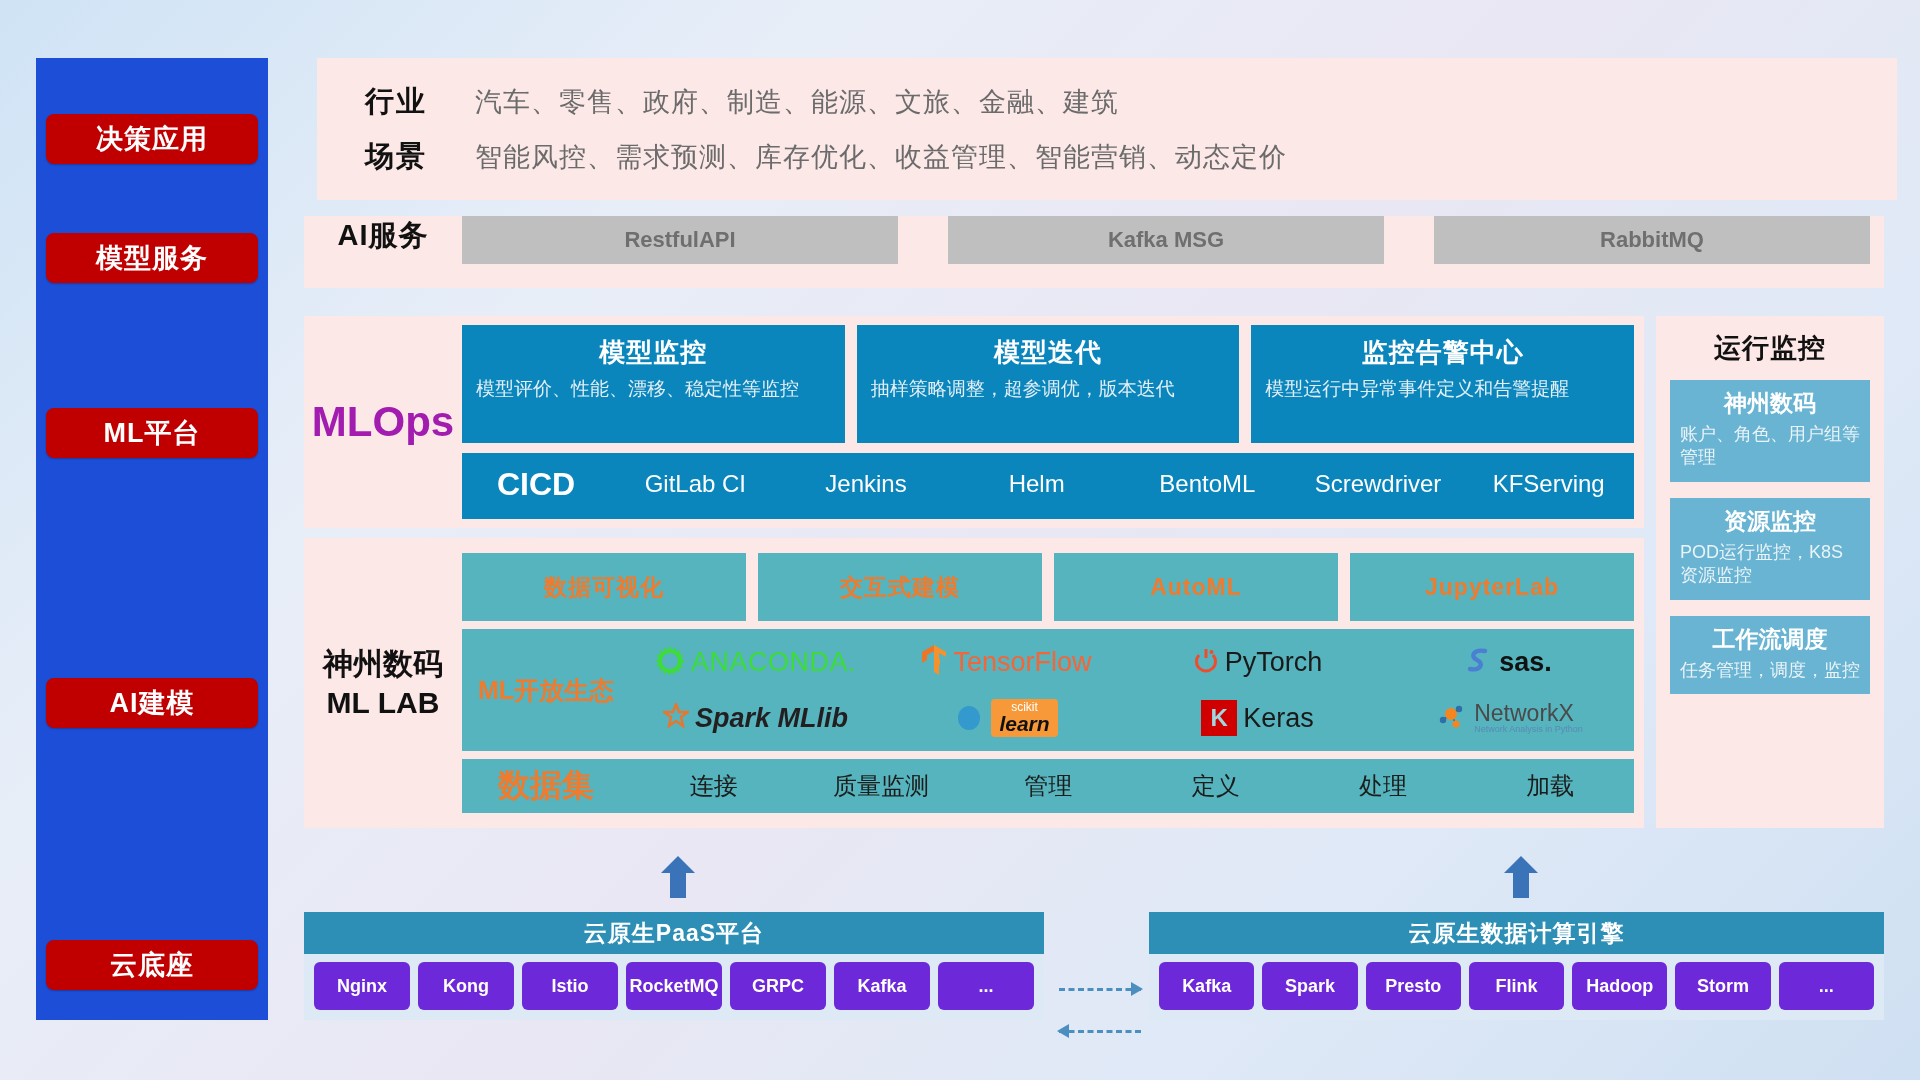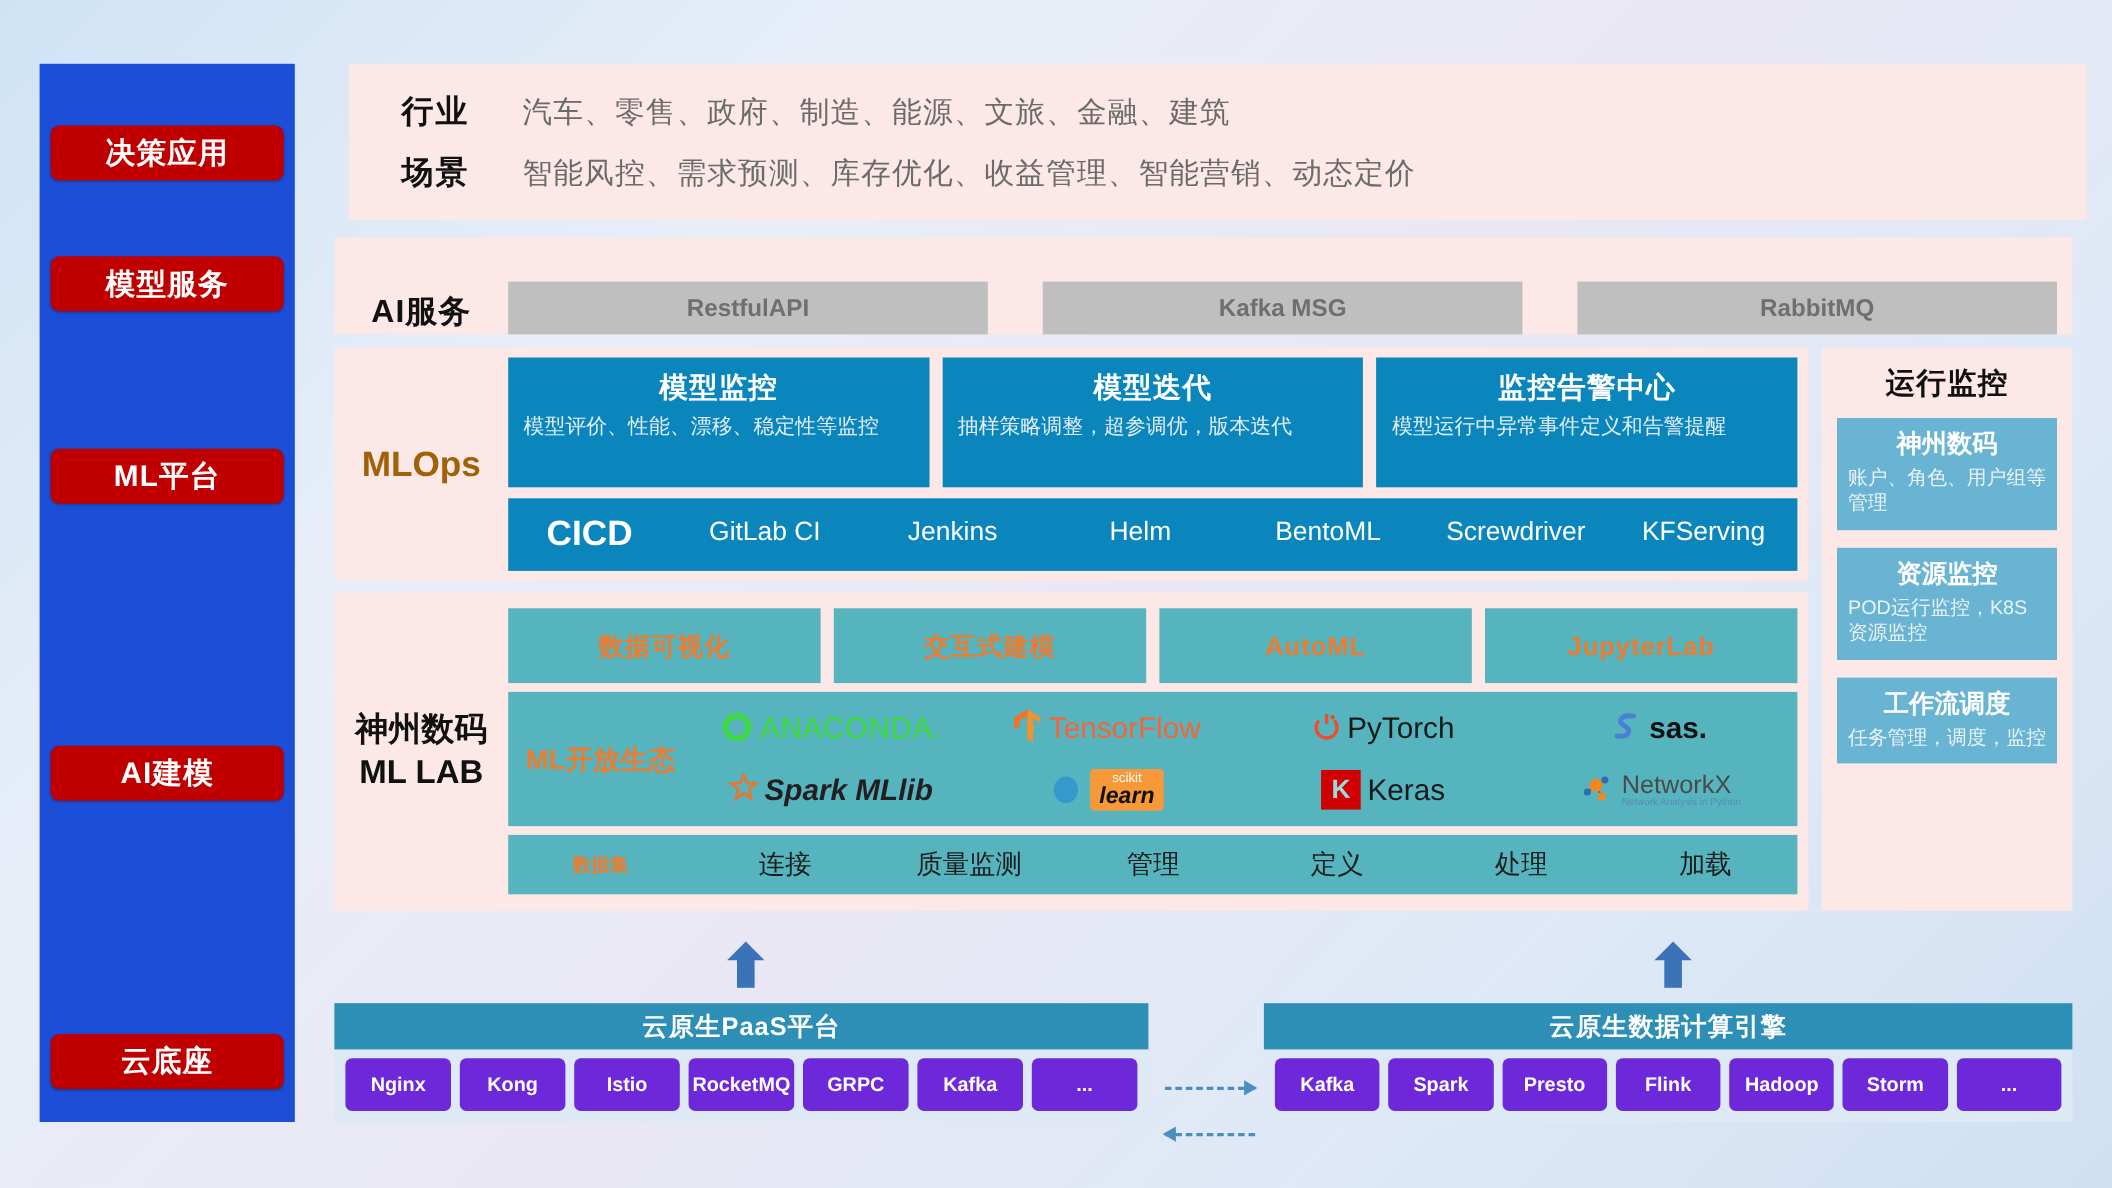--- a/index.html
+++ b/index.html
@@ -42,41 +42,41 @@
   }
   .ind-line { display: flex; align-items: center; height: 55px; }
   .ind-key {
     width: 158px; text-align: center; font-size: 29px; font-weight: bold;
     color: #111; letter-spacing: 2px;
   }
   .ind-val { font-size: 27px; color: #6b6b6b; letter-spacing: 1px; }
 
   
   #row-aiservice {
-    position: absolute; left: 0; top: 158px; width: 1580px; height: 88px;
-    display: flex; align-items: flex-end;
+    position: absolute; left: 0; top: 158px; width: 1580px; height: 72px;
+    display: flex; align-items: flex-start;
   }
   #aiservice-label {
     width: 158px; text-align: center; font-size: 29px; font-weight: bold; color: #111;
     letter-spacing: 1px;
   }
   #aiservice-items { flex: 1; display: flex; gap: 50px; padding-right: 14px; }
   .gray-chip {
     flex: 1; height: 48px; background: #bfbfbf;
     display: flex; align-items: center; justify-content: center;
     color: #6f6f6f; font-size: 22px; font-weight: bold;
   }
 
   
   #row-mlops {
     position: absolute; left: 0; top: 258px; width: 1340px; height: 212px;
     display: flex; align-items: center;
   }
   #mlops-label {
-    width: 158px; text-align: center; font-size: 32px; font-weight: bold; color: #a16207;
+    width: 158px; text-align: center; font-size: 42px; font-weight: bold; color: #a21caf;
   }
   #mlops-right { flex: 1; padding: 10px 10px 10px 0; }
   #mlops-cards { display: flex; gap: 12px; }
   .mlops-card {
     flex: 1; background: #0b86bd; padding: 10px 14px 12px; min-height: 118px;
   }
   .mlops-card-title {
     text-align: center; color: #fff; font-weight: bold; font-size: 26px;
     margin-bottom: 6px; letter-spacing: 1px;
   }
@@ -124,21 +124,21 @@
   .logo-row { display: flex; align-items: center; height: 56px; }
   .logo-cell { flex: 1; display: flex; align-items: center; justify-content: center; gap: 6px; }
   .logo-txt { font-size: 27px; font-weight: 500; }
 
   #dataset-bar {
     margin-top: 8px; background: #55b4bd; height: 54px;
     display: flex; align-items: center;
   }
   #dataset-title {
     width: 168px; flex: none; color: #ee7b2e; font-weight: bold;
-    font-size: 17px; text-align: center;
+    font-size: 32px; text-align: center;
   }
   .ds-item { flex: 1; text-align: center; color: #1c1c1c; font-size: 24px; }
 
   
   #right-rail {
     position: absolute; left: 1352px; top: 258px; width: 228px; height: 512px;
     padding: 10px 14px;
   }
   #right-rail-title {
     text-align: center; font-size: 27px; font-weight: bold; color: #111;

